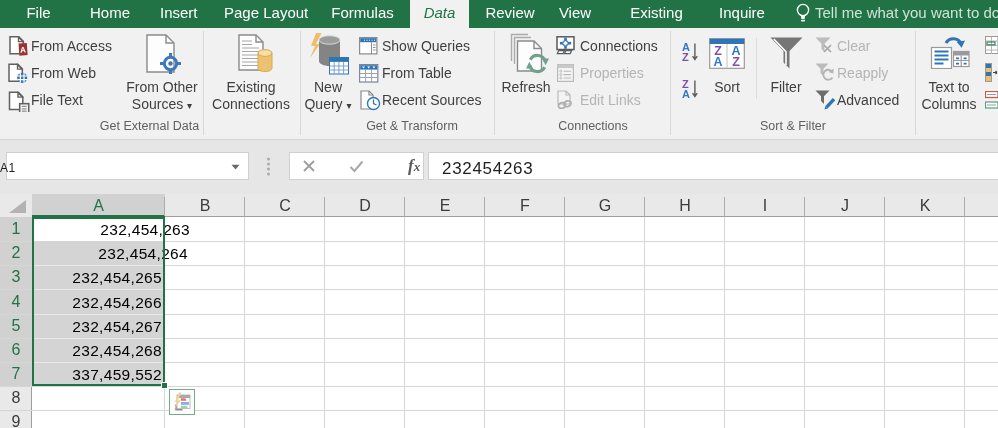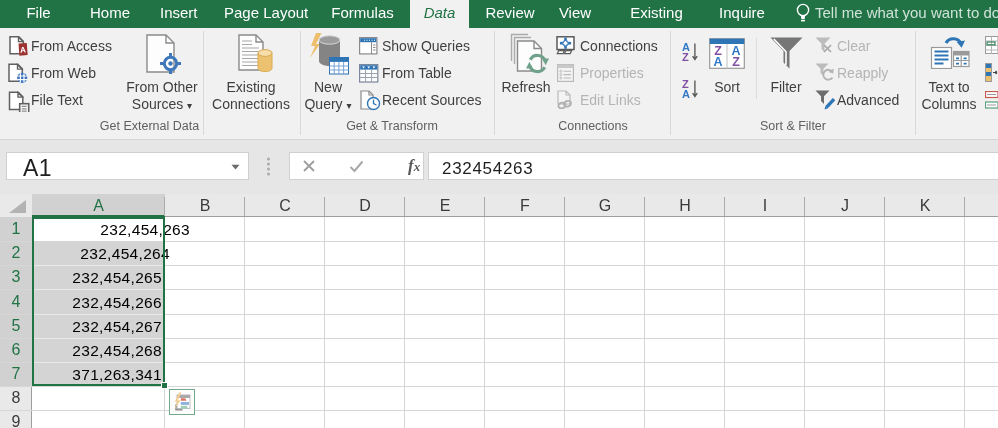--- a/index.html
+++ b/index.html
@@ -44,21 +44,21 @@
   <div class="abs" style="left:0;top:28px;width:998px;height:111px;background:#f1f1f1;border-bottom:1px solid #d4d4d4;"></div>
 
   <div class="gsep" style="left:203px;"></div>
   <div class="gsep" style="left:300px;"></div>
   <div class="gsep" style="left:494px;"></div>
   <div class="gsep" style="left:670px;"></div>
   <div class="abs" style="left:756px;top:38px;width:1px;height:61px;background:#dcdcdc;"></div>
   <div class="gsep" style="left:915px;"></div>
 
   <div class="glabel" style="left:99px;width:101px;">Get External Data</div>
-  <div class="glabel" style="left:342px;width:100px;">Get &amp; Transform</div>
+  <div class="glabel" style="left:362px;width:100px;">Get &amp; Transform</div>
   <div class="glabel" style="left:550px;width:86px;">Connections</div>
   <div class="glabel" style="left:756px;width:74px;">Sort &amp; Filter</div>
 
   <svg class="abs" style="left:8px;top:36px;" width="22" height="21" viewBox="0 0 22 21">
     <path d="M2 0.8 L10.8 0.8 L15.3 5.3 L15.3 17.7 L2 17.7 Z" fill="#fff" stroke="#616161" stroke-width="1.5"></path>
     <path d="M10.5 1.2 L10.5 5.6 L14.9 5.6 Z" fill="#fff" stroke="#616161" stroke-width="1.4"></path>
     <g transform="rotate(-4 15 13)">
       <rect x="10.9" y="7.2" width="8.3" height="12.2" fill="#9c3231"></rect>
       <text x="15" y="16.6" font-size="8" font-weight="bold" fill="#fff" text-anchor="middle" font-family="'Liberation Sans',sans-serif">A</text>
     </g>
@@ -251,21 +251,21 @@
   <svg class="abs" style="left:985px;top:91px;" width="13" height="19" viewBox="0 0 13 19">
     <rect x="0.5" y="0.5" width="12.5" height="6" fill="#fff" stroke="#c8584e" stroke-width="1.2"></rect>
     <path d="M2 3.5 L11 3.5" stroke="#9a9a9a" stroke-width="1"></path>
     <rect x="0.5" y="11" width="12.5" height="6" fill="#fff" stroke="#5b9e7d" stroke-width="1.2"></rect>
     <path d="M2 14 L11 14" stroke="#9a9a9a" stroke-width="1"></path>
   </svg>
 
   <div class="abs" style="left:0;top:140px;width:998px;height:54px;background:#e6e6e6;"></div>
 
   <div class="abs" style="left:6px;top:152px;width:243px;height:28px;background:#fff;border:1px solid #d0d0d0;box-sizing:border-box;"></div>
-  <div class="abs" style="left:23px;top:152px;height:40px;line-height:33px;font-size:23px;color:#1f1f1f;letter-spacing:0.5px;">A1</div>
+  <div class="abs" style="left:0;top:152px;height:40px;line-height:33px;font-size:12px;color:#1f1f1f;letter-spacing:0.5px;">A1</div>
   <svg class="abs" style="left:231px;top:164px;" width="9" height="6" viewBox="0 0 9 6">
       <path d="M0.5 0.8 L8.5 0.8 L4.5 5.5 Z" fill="#6a6a6a"></path>
     </svg>
 
   <svg class="abs" style="left:266px;top:157px;" width="5" height="19" viewBox="0 0 5 19">
     <circle cx="2.5" cy="2" r="1.5" fill="#ababab"></circle>
       <circle cx="2.5" cy="7" r="1.5" fill="#ababab"></circle>
     <circle cx="2.5" cy="12" r="1.5" fill="#ababab"></circle>
       <circle cx="2.5" cy="17" r="1.5" fill="#ababab"></circle>
   </svg>
@@ -353,26 +353,26 @@
     <div class="rowhead" style="top:47px;color:#217346;">2</div>
     <div class="rowhead" style="top:71px;color:#217346;">3</div>
     <div class="rowhead" style="top:96px;color:#217346;">4</div>
     <div class="rowhead" style="top:120px;color:#217346;">5</div>
     <div class="rowhead" style="top:144px;color:#217346;">6</div>
     <div class="rowhead" style="top:168px;color:#217346;">7</div>
     <div class="rowhead" style="top:192px;">8</div>
     <div class="rowhead" style="top:216px;">9</div>
 
     <div class="cellnum" style="left:33px;top:22px;width:129px;padding-left:28px;">232,454,263</div>
-    <div class="cellnum" style="left:26px;top:46px;width:144px;">232,454,264</div>
+    <div class="cellnum" style="left:32px;top:46px;width:144px;padding-left:12px;">232,454,264</div>
     <div class="cellnum" style="left:33px;top:70px;width:129px;text-align:right;">232,454,265</div>
     <div class="cellnum" style="left:33px;top:95px;width:129px;">232,454,266</div>
     <div class="cellnum" style="left:33px;top:119px;width:129px;">232,454,267</div>
     <div class="cellnum" style="left:33px;top:143px;width:129px;">232,454,268</div>
-    <div class="cellnum" style="left:33px;top:167px;width:129px;">371,263,341</div>
+    <div class="cellnum" style="left:33px;top:167px;width:129px;">337,459,552</div>
 
     <div class="abs" style="left:32px;top:23px;width:133px;height:169px;border:2px solid #217346;box-sizing:border-box;"></div>
 
     <div class="abs" style="left:161px;top:188px;width:7px;height:7px;background:#fff;"></div>
     <div class="abs" style="left:162px;top:189px;width:5px;height:5px;background:#217346;"></div>
 
     <div class="abs" style="left:169px;top:195px;width:26px;height:26px;background:#fdfdfd;border:1px solid #74a98c;box-sizing:border-box;"></div>
     <svg class="abs" style="left:171px;top:198px;" width="21" height="21" viewBox="0 0 21 21">
       <rect x="6" y="3" width="13" height="13.5" fill="#fff" stroke="#bdbdbd" stroke-width="1"></rect>
       <rect x="6" y="3" width="13" height="3" fill="#a9a9a9"></rect>

